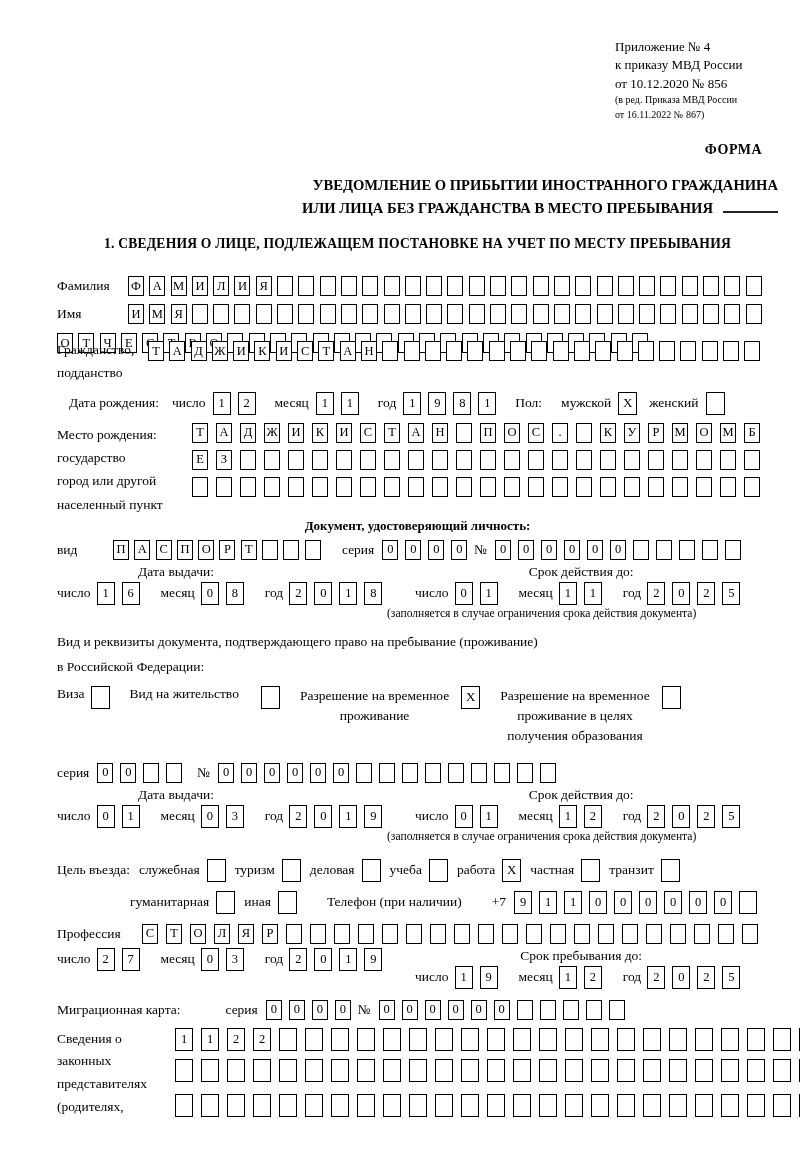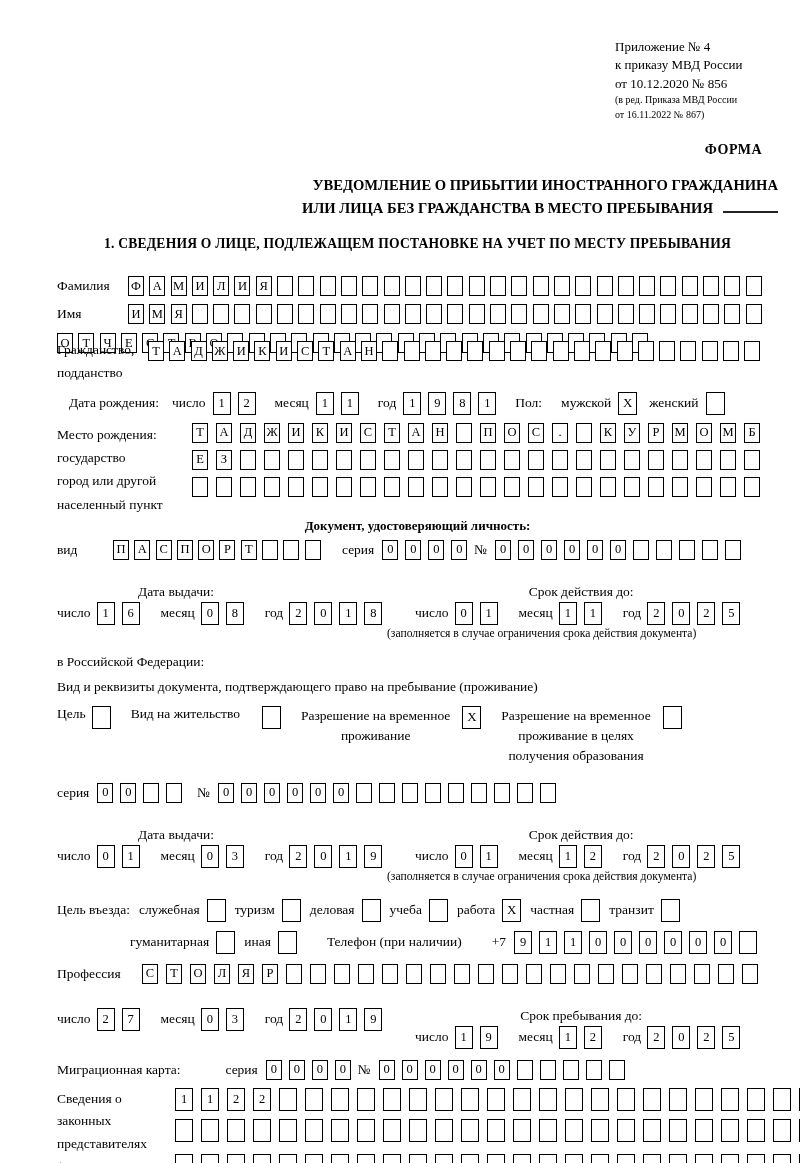--- a/index.html
+++ b/index.html
@@ -33,21 +33,21 @@
   .r-patr { margin-top:7px; } .r-patr .lbl { width:106px; line-height:1.65; }
   .r-citiz { margin-top:-14px; } .r-citiz .lbl { width:91px; line-height:1.65; padding-top:0; }
   .r-birth { margin-top:8px; align-items:center; } 
   .r-birth .dl { margin:0 7px 0 12px; }
   .r-bplace { margin-top:8px; }
   .r-bplace .lbl { width:135px; line-height:1.72; }
   .bp-rows .row-cells { margin-bottom:7px; }
   .doc-heading { text-align:center; font-weight:bold; font-size:13px; margin-top:2px; }
   .r-doctype { margin-top:6px; align-items:center; }
   .r-doctype .lbl { width:56px; }
-  .date-pair { display:flex; margin-top:24px; }
+  .date-pair { display:flex; margin-top:4px; }
   .date-block { flex:none; }
   .date-heading { text-align:center; font-size:13.5px; margin-bottom:2px; }
   .date-row { display:flex; align-items:center; }
   .date-row .dl { margin-right:6px; }
   .date-row .grp { margin-right:14px; display:inline-flex; align-items:center; }
   .note { font-size:11.6px; margin-top:2px; white-space:nowrap; }
   .intro { margin-top:10px; line-height:1.85; }
   .r-permits { display:flex; margin-top:6px; align-items:flex-start; }
   .perm-opt { display:flex; align-items:flex-start; }
   .perm-lines { text-align:center; line-height:1.5; }
@@ -427,27 +427,27 @@
             <span class="cell">0</span>
             <span class="cell">2</span>
             <span class="cell">5</span>
           </span>
       </div>
       <div class="note" style="margin-left:-28px">(заполняется в случае ограничения срока действия документа)</div>
     </div>
   </div>
 
   <div class="intro">
+    <div>Вид и реквизиты документа, подтверждающего право на пребывание (проживание)</div>
     <div>в Российской Федерации:</div>
-    <div>Вид и реквизиты документа, подтверждающего право на пребывание (проживание)</div>
   </div>
 
   <div class="r-permits">
     <span class="perm-opt">
-      <span class="mr6">Цель</span>
+      <span class="mr6">Виза</span>
       <span class="cb"></span>
     </span>
     <span class="sp20"></span>
     <span class="perm-opt">
       <span class="mr6">Вид на жительство</span>
       <span class="sp16"></span>
       <span class="cb"></span>
     </span>
     <span class="sp20"></span>
     <span class="perm-opt">

